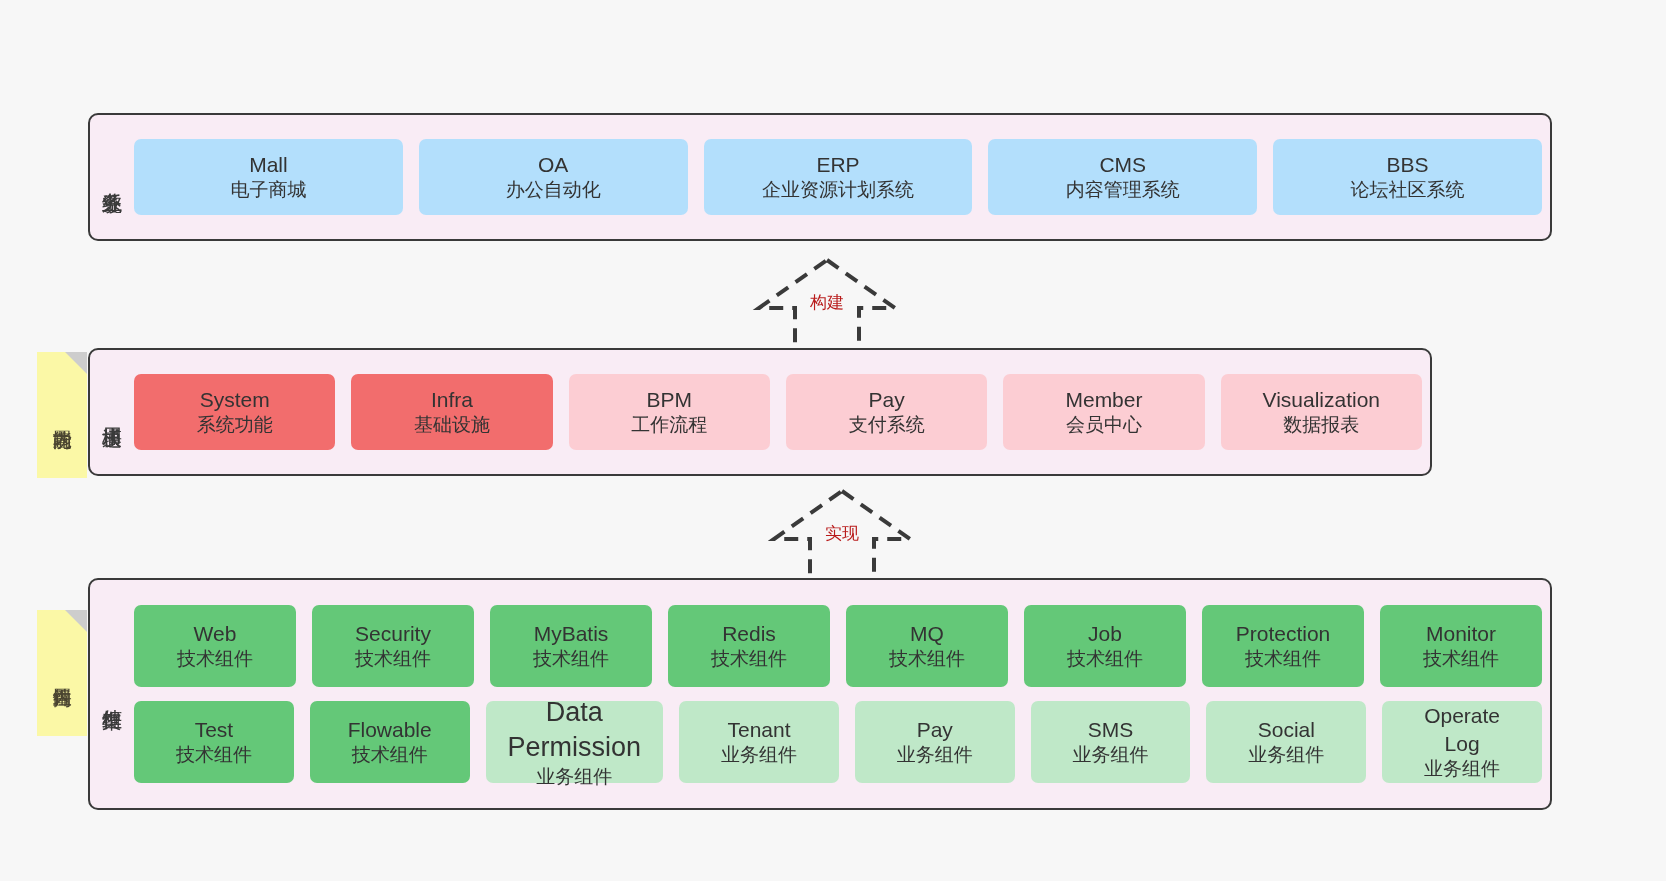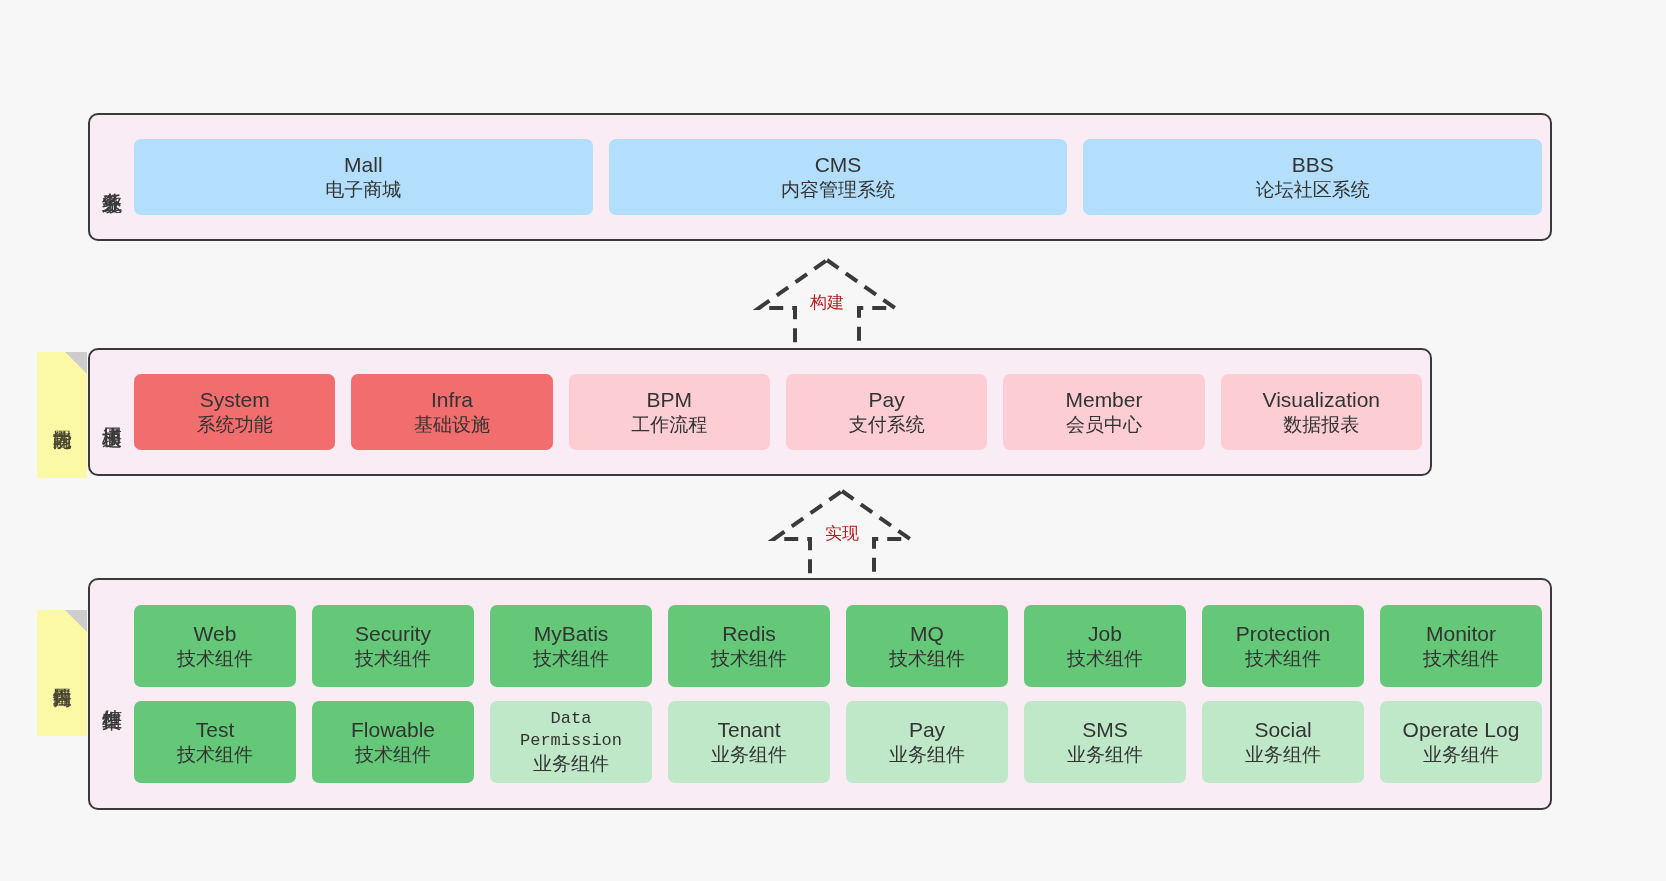--- a/index.html
+++ b/index.html
@@ -74,22 +74,21 @@
     line-height: 1.30;
     color: #333333;
   }
   .node .en {
     font-size: 21px;
   }
   .node .cn {
     font-size: 19px;
   }
   .node.multi .en {
-    font-size: 17px;
-    font-family: Liberation Mono, monospace;
+    font-size: 27px;
   }
 
   .blue  { background: #b3dffc; }
   .red   { background: #f26d6d; }
   .pink  { background: #fccdd3; }
   .green { background: #64c878; }
   .lgreen{ background: #bfe8c8; }
 
   
   #layer-business  { left: 88px;  top: 113px; width: 1464px; height: 128px; }
@@ -158,20 +157,28 @@
 
   <div class="layer" id="layer-business">
     <div class="layer-title">业务系统</div>
     <div class="layer-body">
       <div class="row">
         <div class="node blue">
           <span class="en">Mall</span>
           <span class="cn">电子商城</span>
         </div>
         <div class="node blue">
+          <span class="en">OA</span>
+          <span class="cn">办公自动化</span>
+        </div>
+        <div class="node blue">
+          <span class="en">ERP</span>
+          <span class="cn">企业资源计划系统</span>
+        </div>
+        <div class="node blue">
           <span class="en">CMS</span>
           <span class="cn">内容管理系统</span>
         </div>
         <div class="node blue">
           <span class="en">BBS</span>
           <span class="cn">论坛社区系统</span>
         </div>
       </div>
     </div>
   </div>

